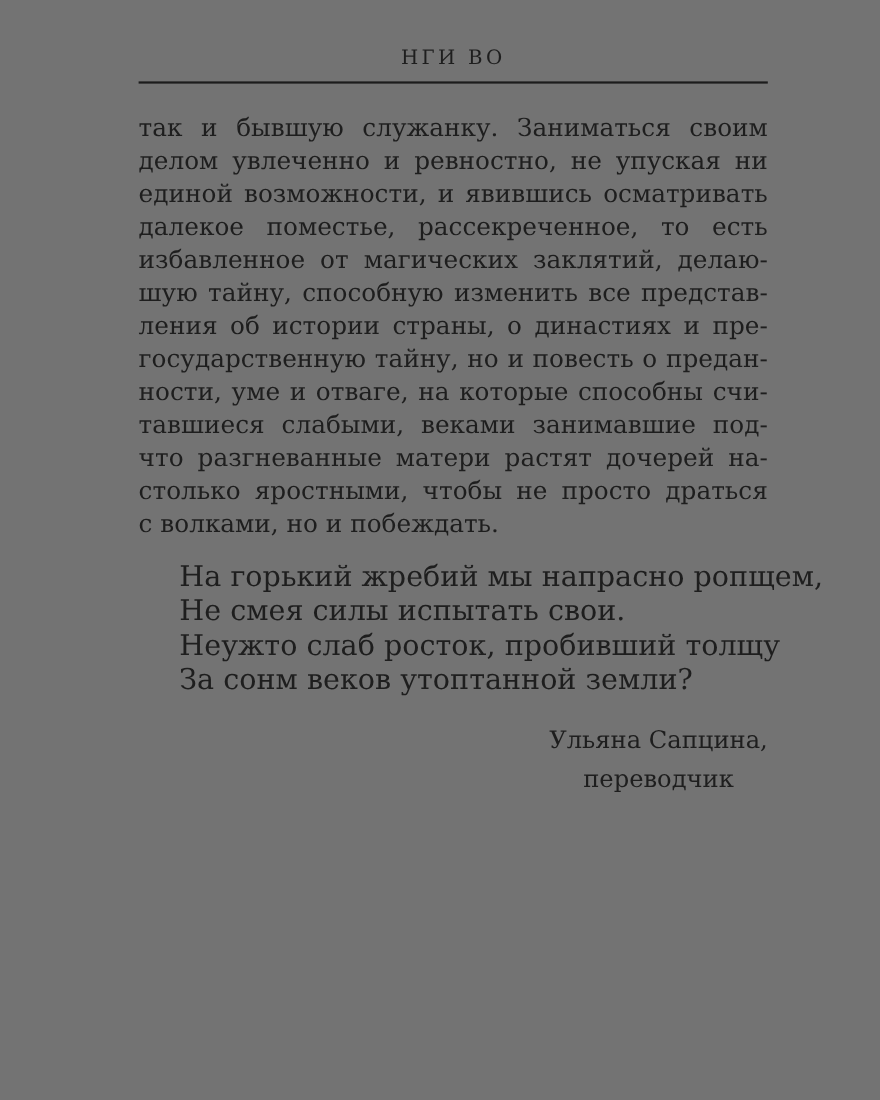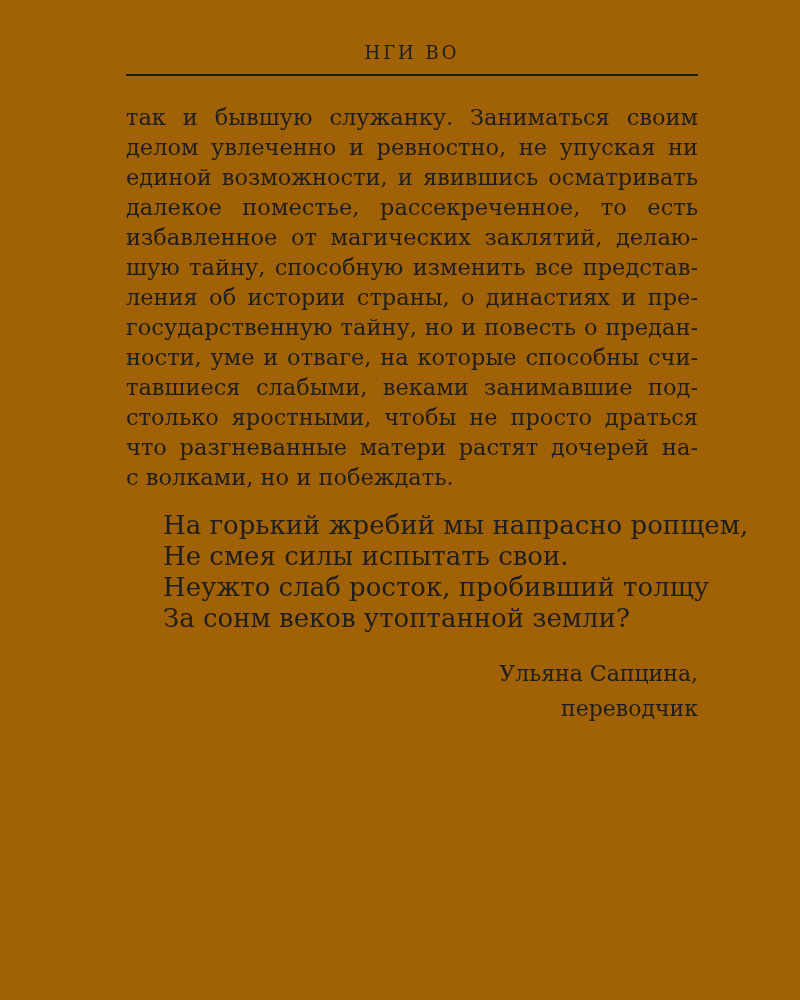--- a/index.html
+++ b/index.html
@@ -4,21 +4,21 @@
 <style>
   html, body {
     margin: 0;
     padding: 0;
     background: #ffffff;
   }
   .page {
     position: relative;
     width: 800px;
     height: 1000px;
-    background: #a16207;
+    background: #737373;
     font-family: "DejaVu Serif", "Liberation Serif", serif;
     color: #1e1e1e;
     overflow: hidden;
     box-sizing: border-box;
   }
   .content {
     position: absolute;
     left: 126px;
     top: 0;
     width: 572px;
@@ -62,21 +62,20 @@
   .signature-block {
     margin-top: 22px;
     margin-left: auto;
     width: fit-content;
     text-align: center;
     font-size: 22px;
     line-height: 35px;
   }
   .signature-name, .signature-role {
     white-space: nowrap;
-    text-align: right;
   }
 </style>
 </head>
 <body>
 
 <div class="page">
   <div class="content">
 
     <div class="running-head">НГИ ВО</div>
 
@@ -86,22 +85,22 @@
       <div class="body-line">так и бывшую служанку. Заниматься своим</div>
       <div class="body-line">делом увлеченно и ревностно, не упуская ни</div>
       <div class="body-line">единой возможности, и явившись осматривать</div>
       <div class="body-line">далекое поместье, рассекреченное, то есть</div>
       <div class="body-line">избавленное от магических заклятий, делаю-</div>
       <div class="body-line">шую тайну, способную изменить все представ-</div>
       <div class="body-line">ления об истории страны, о династиях и пре-</div>
       <div class="body-line">государственную тайну, но и повесть о предан-</div>
       <div class="body-line">ности, уме и отваге, на которые способны счи-</div>
       <div class="body-line">тавшиеся слабыми, веками занимавшие под-</div>
+      <div class="body-line">что разгневанные матери растят дочерей на-</div>
       <div class="body-line">столько яростными, чтобы не просто драться</div>
-      <div class="body-line">что разгневанные матери растят дочерей на-</div>
       <div class="body-line last-line">с волками, но и побеждать.</div>
     </div>
 
     <div class="verse-block">
       <div class="verse-line">На горький жребий мы напрасно ропщем,</div>
       <div class="verse-line">Не смея силы испытать свои.</div>
       <div class="verse-line">Неужто слаб росток, пробивший толщу</div>
       <div class="verse-line">За сонм веков утоптанной земли?</div>
     </div>
 

